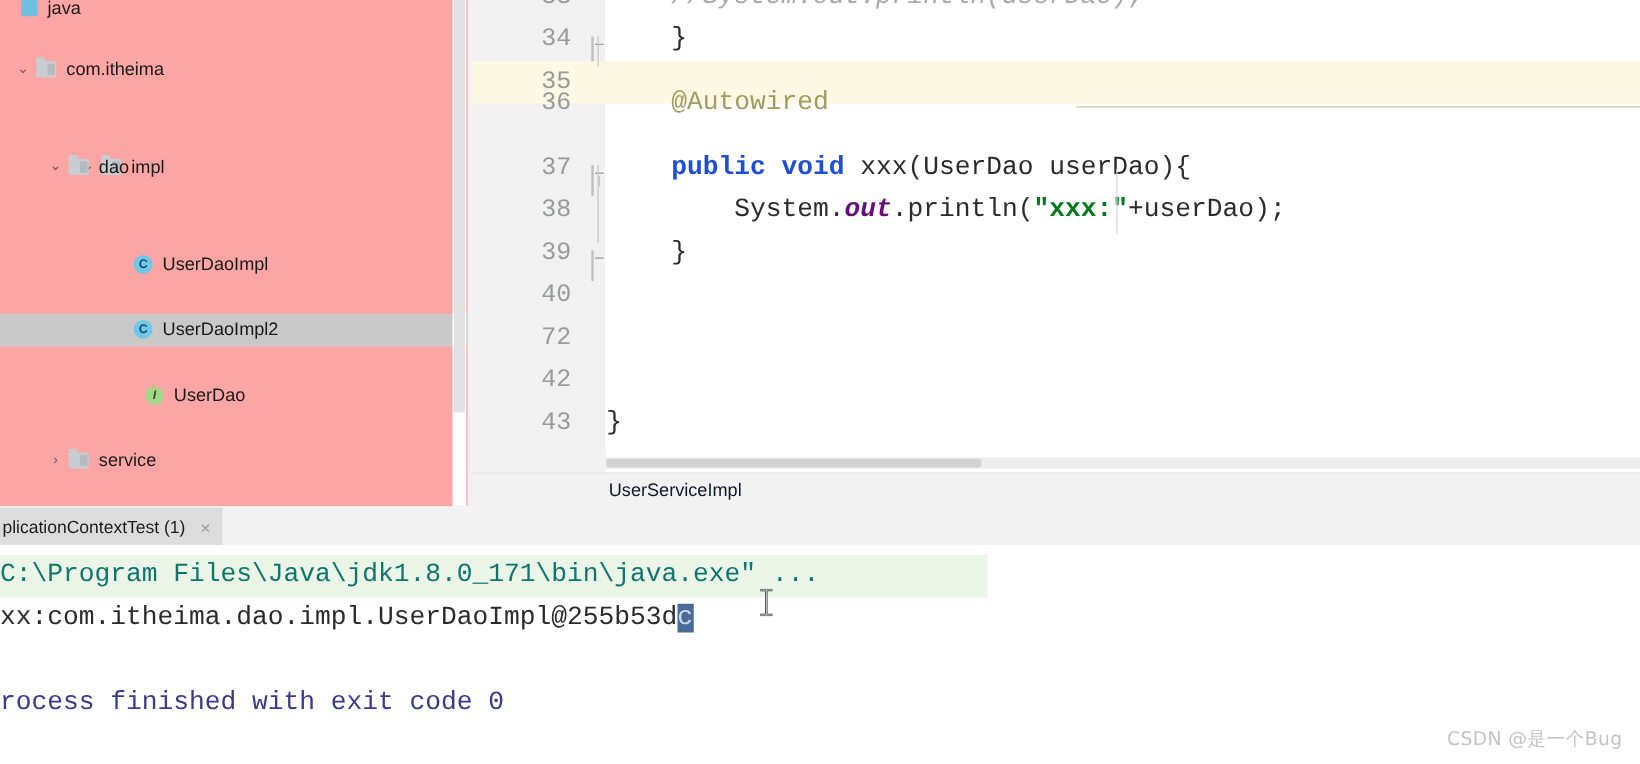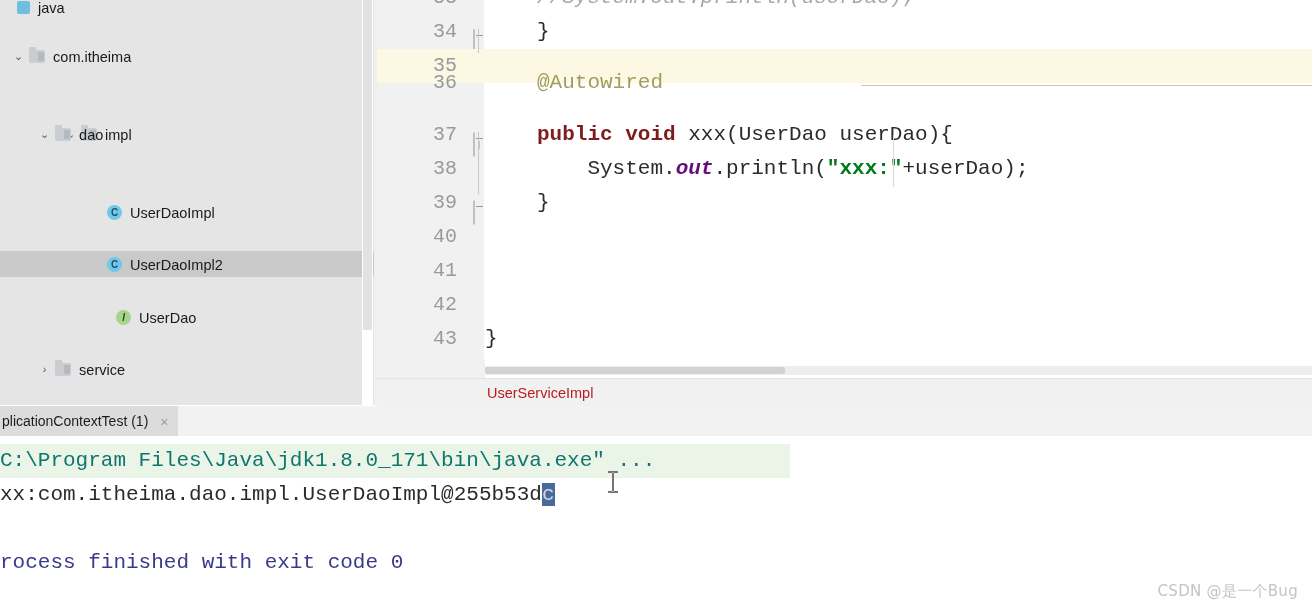--- a/index.html
+++ b/index.html
@@ -5,21 +5,21 @@
   html,body{margin:0;padding:0;background:#fff;}
   body{
     width:1312px;height:611px;position:relative;overflow:hidden;
     font-family:"Liberation Sans",sans-serif;
     -webkit-font-smoothing:antialiased;
   }
   .pane{position:absolute;}
 
   
   #project-panel{
-    left:0;top:0;width:377px;height:405px;background:#e5e5e5;overflow:hidden;
+    left:0;top:0;width:377px;height:405px;background:#fca5a5;overflow:hidden;
   }
   .tree-row{
     position:relative;height:26px;line-height:26px;white-space:nowrap;
     font-size:14.5px;color:#1a1a1a;
   }
   .tree-row.sel-grey{background:#c9c9c9;}
   .tw{display:inline-block;width:13px;text-align:center;color:#5a5a5a;
       font-size:11px;vertical-align:middle;position:relative;top:-1px;}
   .ico{display:inline-block;width:17px;height:15px;vertical-align:middle;
        position:relative;top:-1px;margin-right:4px;}
@@ -63,37 +63,37 @@
   .code-line.current{background:#fdf8e3;}
   .ln{position:absolute;left:0;width:80px;text-align:right;color:#999a9b;font-size:20px;}
   .code{position:absolute;left:118px;white-space:pre;color:#2b2b2b;}
   .fold{position:absolute;left:96px;top:10px;width:14px;height:14px;}
   .fold-box{width:13px;height:13px;border:1px solid #c0c0c0;border-radius:2px;background:#fafafa;
      position:relative;}
   .fold-box::after{content:"";position:absolute;left:2px;top:5px;width:7px;height:1px;background:#9a9a9a;}
   .fold-tail{position:absolute;left:6px;top:13px;width:1px;height:8px;background:#c6c6c6;}
   .fold-line{position:absolute;left:100px;width:1px;background:#c6c6c6;}
 
-  .kw{color:#7f1d1d;font-weight:bold;}
+  .kw{color:#1d4ed8;font-weight:bold;}
   .anno{color:#9e9e5e;}
   .str{color:#007a1c;font-weight:bold;}
   .fld{color:#660e7a;font-style:italic;font-weight:bold;}
   .cmt{color:#a8a8a8;font-style:italic;}
 
   .indent-guide{position:absolute;width:1px;background:#d8d8d8;}
 
   #line35-underline{position:absolute;left:484px;top:85px;width:828px;height:1px;background:#cfc9a8;}
 
   
   #breadcrumb-bar{
     position:absolute;left:377px;top:378px;width:935px;height:28px;background:#f1f1f1;
     border-top:1px solid #e3e3e3;
   }
   #breadcrumb{
-    position:absolute;left:110px;top:0;height:28px;line-height:28px;font-size:14.5px;color:#b91c1c;
+    position:absolute;left:110px;top:0;height:28px;line-height:28px;font-size:14.5px;color:#0f172a;
   }
   #editor-hscroll{position:absolute;left:485px;top:366px;width:827px;height:9px;background:#ededed;}
   #editor-hscroll .thumb{position:absolute;left:0;top:1px;width:300px;height:7px;background:#d2d2d2;border-radius:2px;}
   #editor-leftstrip{position:absolute;left:377px;top:360px;width:108px;height:18px;background:#f1f1f1;}
 
   
   #run-window{left:0;top:406px;width:1312px;height:205px;background:#ffffff;}
   #run-tabbar{position:absolute;left:0;top:0;width:1312px;height:30px;background:#f2f2f2;
      border-bottom:1px solid #e0e0e0;}
   #run-tab{position:absolute;left:0;top:0;height:30px;line-height:30px;padding:0 10px 0 2px;
@@ -216,21 +216,21 @@
     <span class="ln">39</span>
     <span class="fold"><span class="fold-box"></span></span>
     <span class="code" style="left:160px;">}</span>
   </div>
 
   <div class="code-line" style="top:220px;">
     <span class="ln">40</span>
   </div>
 
   <div class="code-line" style="top:254px;">
-    <span class="ln">41</span>
+    <span class="ln">72</span>
   </div>
 
   <div class="code-line" style="top:288px;">
     <span class="ln">42</span>
   </div>
 
   <div class="code-line" style="top:322px;">
     <span class="ln">43</span>
     <span class="code" style="left:108px;">}</span>
   </div>

